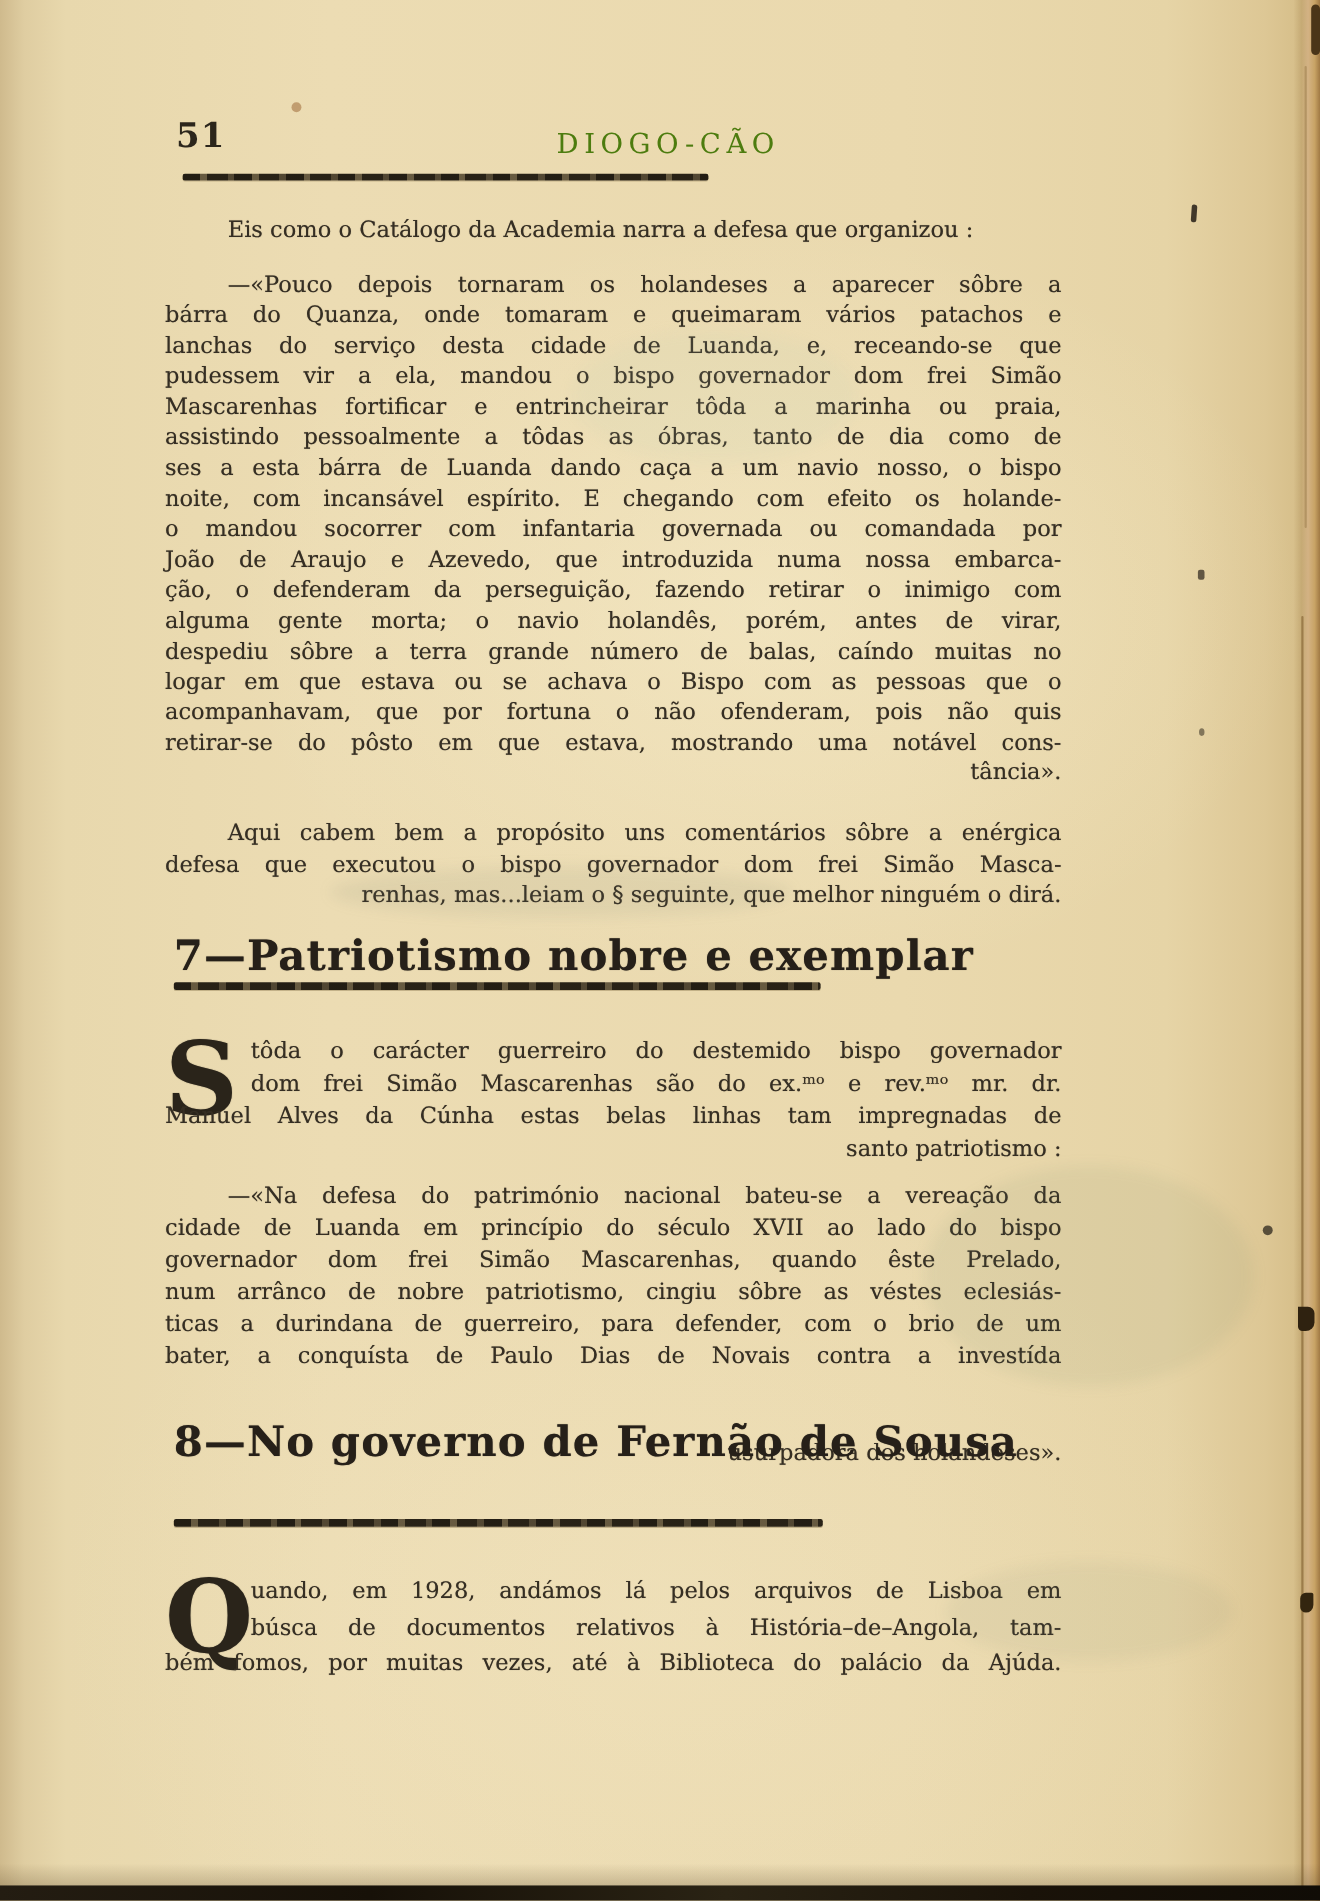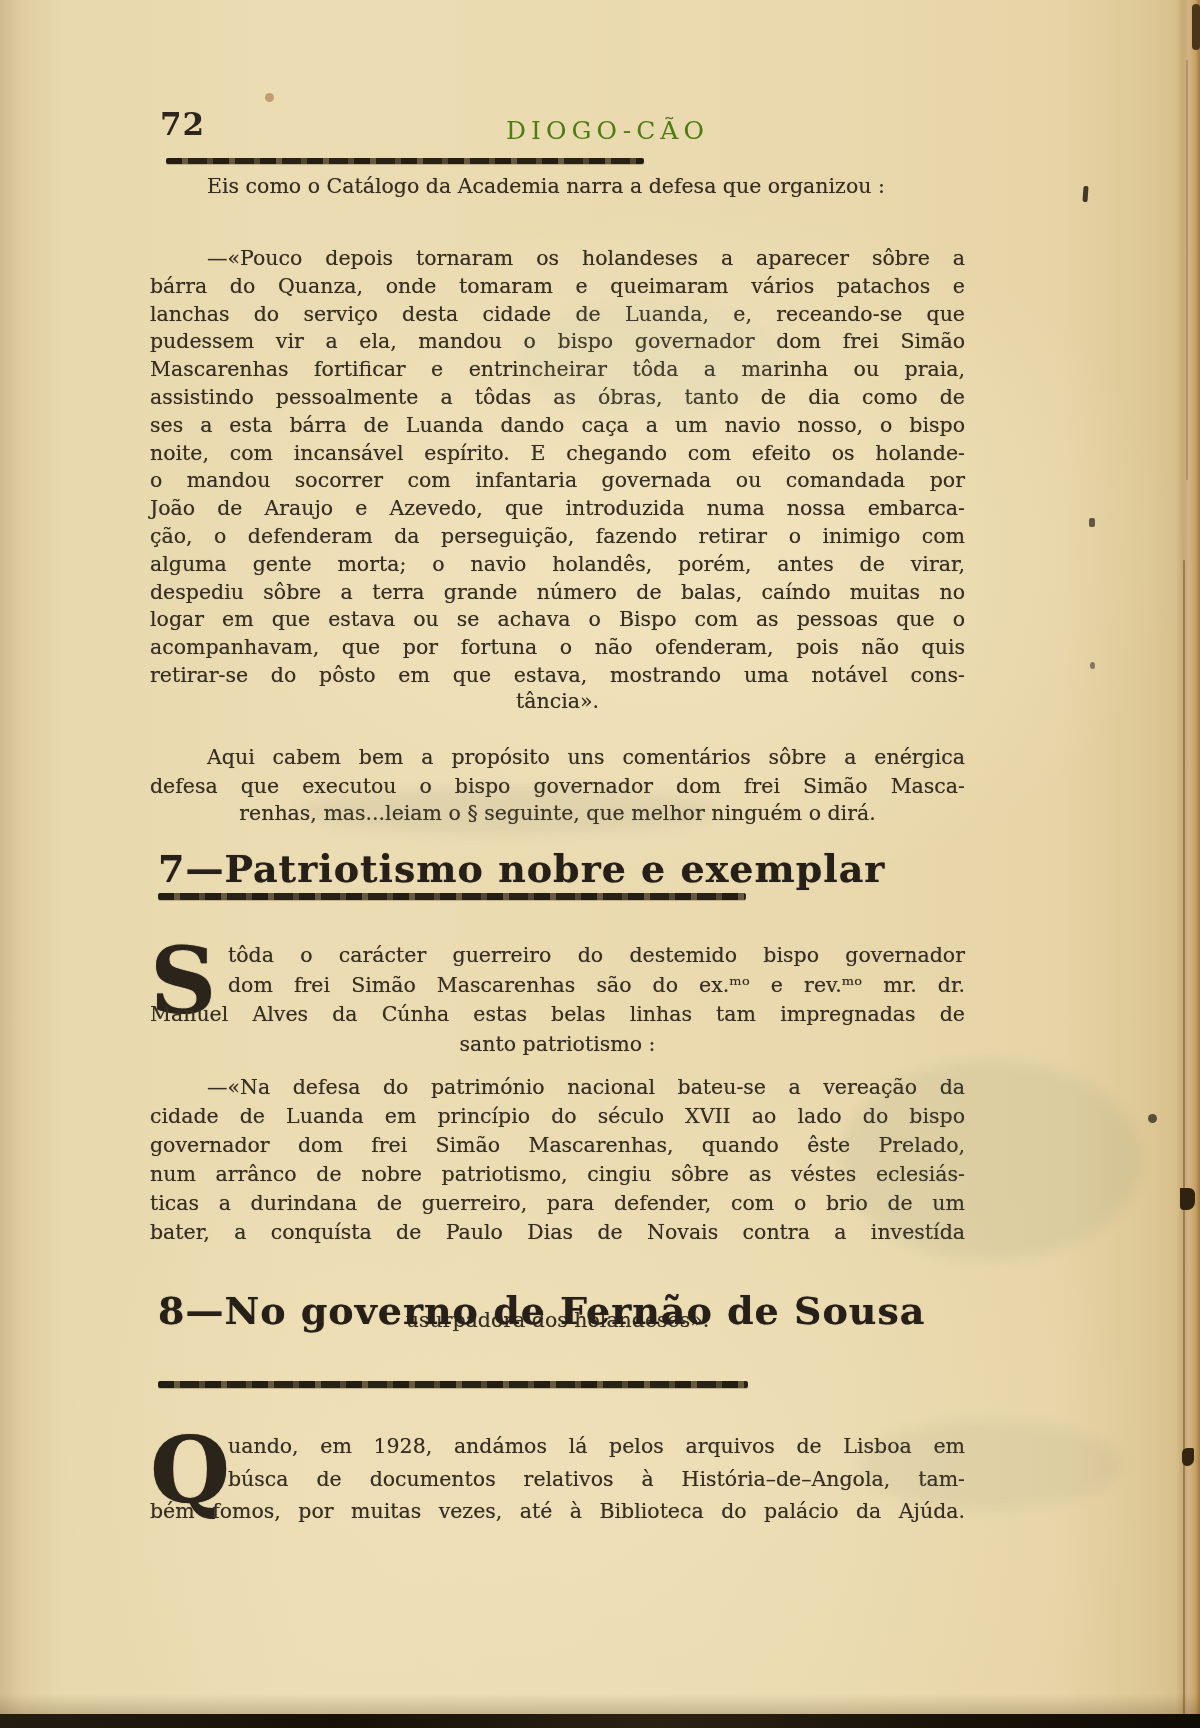--- a/index.html
+++ b/index.html
@@ -22,25 +22,25 @@
     background:repeating-linear-gradient(90deg,
       rgba(24,19,11,.95) 0 16px, rgba(70,58,36,.8) 16px 22px,
       rgba(30,24,14,.95) 22px 41px, rgba(55,45,28,.85) 41px 47px);
     box-shadow:0 1px 0 rgba(120,100,60,.35);
   }
   #header-rule{left:166px;top:158px;width:478px;height:6px;}
   
   .block{position:absolute;left:150px;width:815px;font-size:20.5px;color:#352e23;
     text-shadow:0 0 .7px rgba(53,46,35,.55);}
   .jline{text-align:justify;text-align-last:justify;white-space:normal;}
-  .lastline{text-align:center;}
+  .lastline{text-align:right;}
   .just-last{text-align:justify;text-align-last:justify;}
   .indent-first div.jline:first-of-type{padding-left:57px;box-sizing:border-box;}
   .indent-single{padding-left:57px;}
-  #intro{top:172px;line-height:29px;}
+  #intro{top:194px;line-height:29px;}
   #quote1{top:245px;line-height:27.8px;}
   #commentary{top:743px;line-height:29.2px;}
   #para-s{top:941px;line-height:29.6px;}
   #quote2{top:1073px;line-height:28.9px;}
   #para-q{top:1430px;line-height:32.5px;}
   
   .sec-head{position:absolute;left:158px;font-size:38px;font-weight:700;letter-spacing:1px;color:#262019;
     text-shadow:0 0 .8px rgba(38,32,25,.6);}
   #sec7-head{top:846px;}
   #sec7-rule{left:158px;top:893px;width:588px;}
@@ -73,21 +73,21 @@
   #smudge-1{left:300px;top:788px;width:420px;height:46px;background:rgba(120,130,105,.10);}
   #smudge-2{left:840px;top:1060px;width:300px;height:200px;background:rgba(115,128,100,.09);}
   #smudge-3{left:520px;top:300px;width:260px;height:120px;background:rgba(190,205,180,.10);}
   #smudge-4{left:860px;top:1420px;width:260px;height:90px;background:rgba(120,130,105,.08);}
 </style>
 </head>
 <body>
 
 <div>
 
-  <div class="page-num">72</div>
+  <div class="page-num">51</div>
   <div class="running-title">DIOGO-CÃO</div>
   <div id="header-rule" class="rule"></div>
 
   <div id="intro" class="block">
     <div class="indent-single">Eis como o Catálogo da Academia narra a defesa que organizou :</div>
   </div>
 
   <div id="quote1" class="block indent-first">
 
   <div class="jline">—«Pouco depois tornaram os holandeses a aparecer sôbre a</div>

